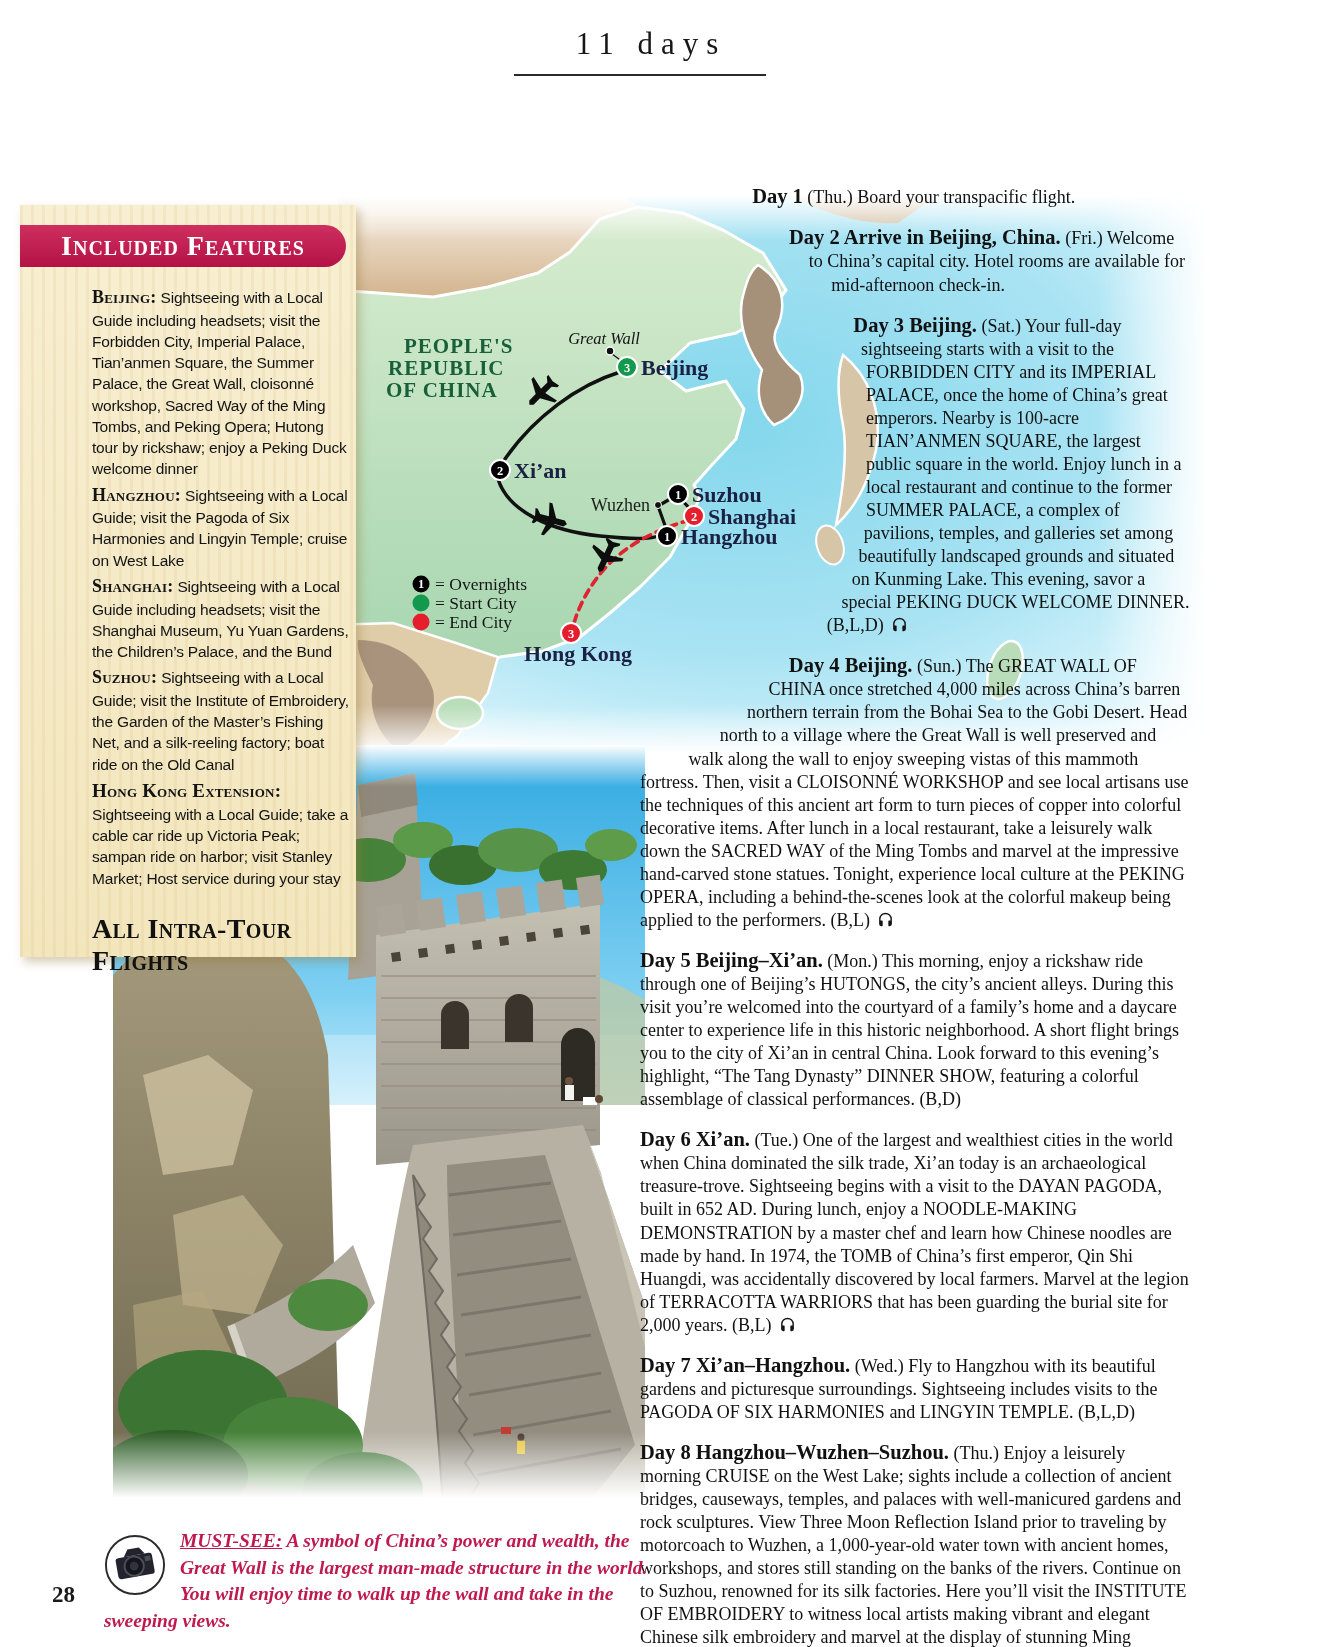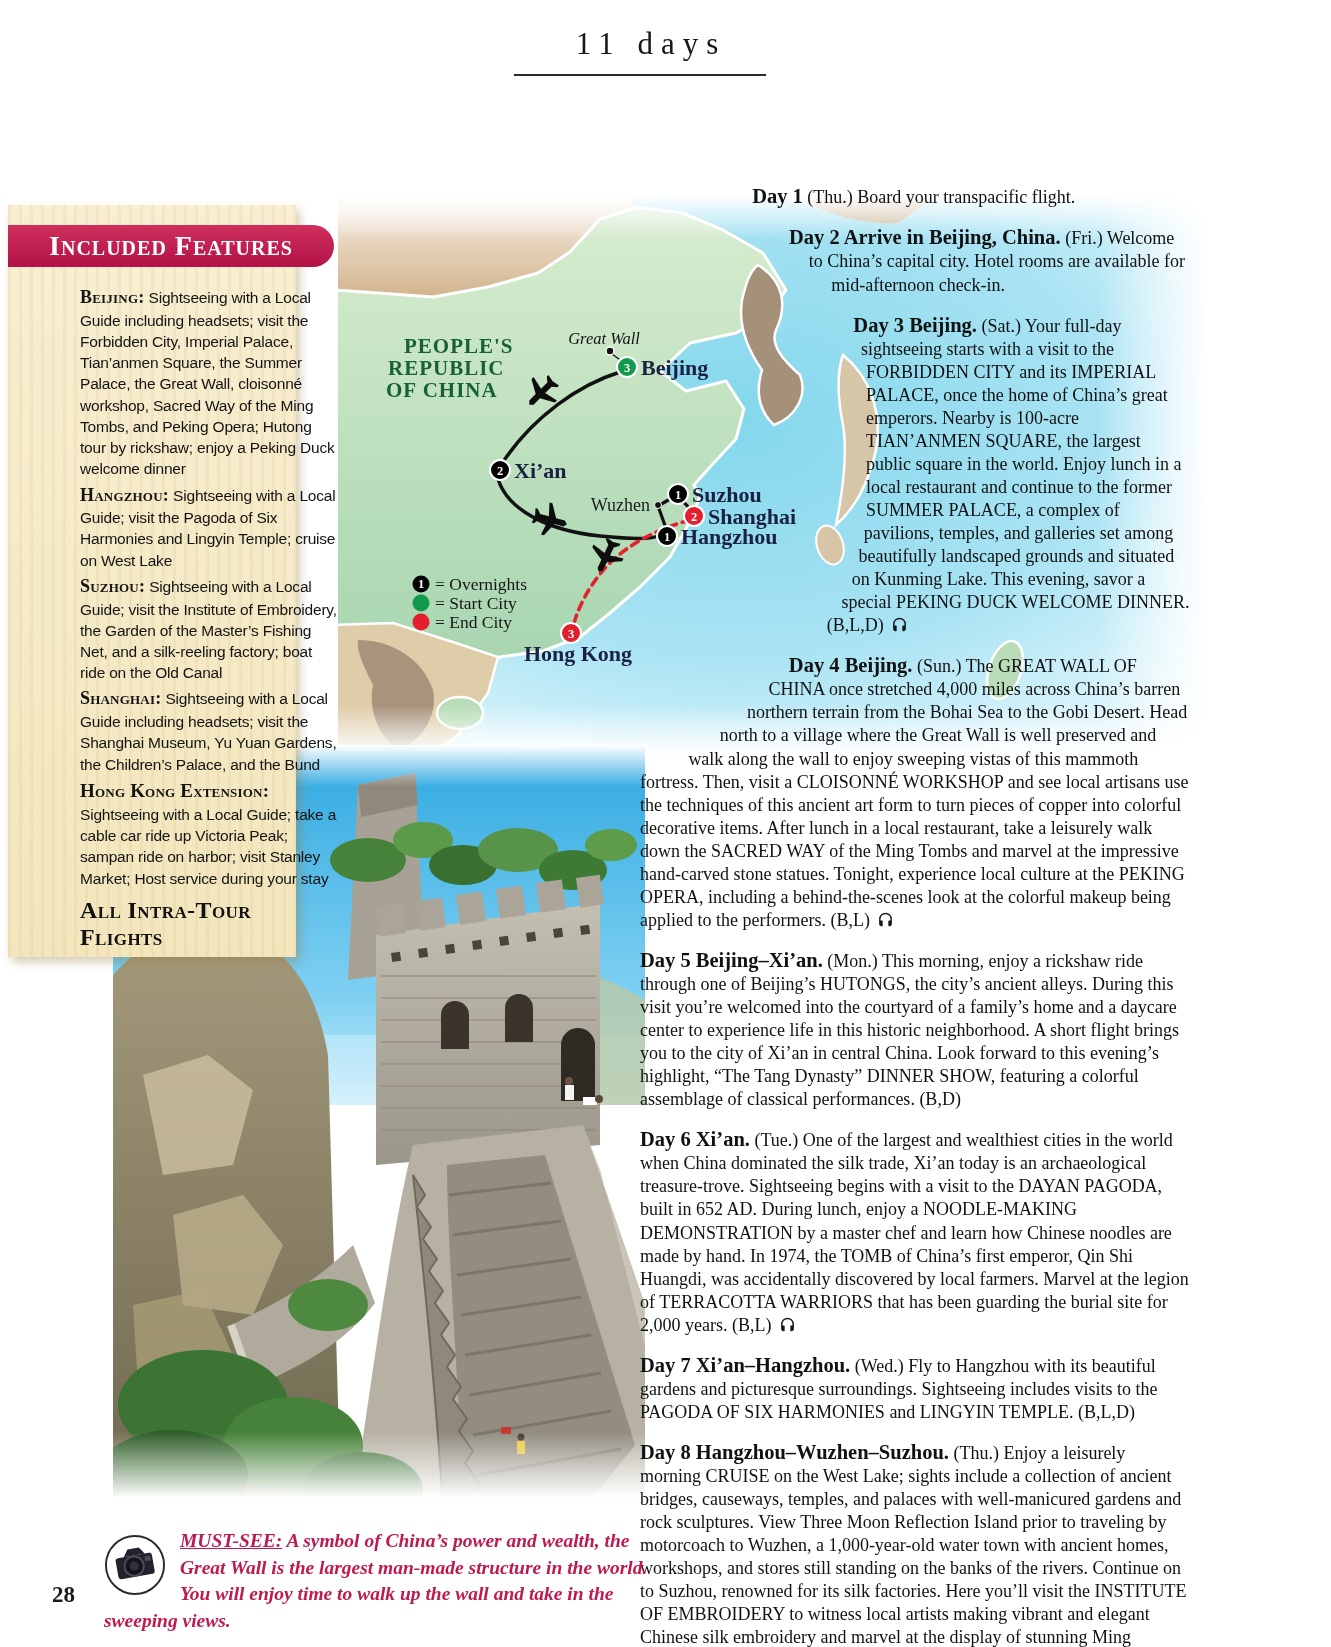--- a/index.html
+++ b/index.html
@@ -5,37 +5,37 @@
   html,body{margin:0;padding:0;}
   body{width:1331px;height:1647px;position:relative;background:#ffffff;overflow:hidden;
        font-family:"Liberation Serif",serif;color:#111;}
   
   .header{position:absolute;left:0;top:18px;width:1280px;text-align:center;z-index:6;}
   .title{font-variant:small-caps;font-weight:bold;font-size:62px;letter-spacing:2px;
          color:#b9134b;line-height:1.05;}
   .subtitle{font-size:31px;letter-spacing:8px;color:#161616;margin-top:8px;margin-left:22px;}
   .title-rule{width:252px;margin:12px auto 0 auto;border-bottom:2px solid #2a2a2a;}
   
-  .sidebar{position:absolute;left:8px;top:205px;width:288px;height:752px;z-index:5;
+  .sidebar{position:absolute;left:20px;top:205px;width:336px;height:752px;z-index:5;
            background:#f6ecca;
            background-image:repeating-linear-gradient(90deg,rgba(205,175,115,.14) 0 3px,rgba(255,255,255,0) 3px 11px),
                             linear-gradient(#f8efd2,#f3e6bd);
            box-shadow:4px 5px 9px rgba(150,120,60,.38);}
   .feat-bar{position:absolute;top:20px;left:0;width:326px;height:42px;
             background:linear-gradient(#cf2f5e,#b31246);
             border-radius:0 21px 21px 0;color:#fff;text-align:center;
             font-variant:small-caps;font-weight:bold;font-size:28px;line-height:42px;letter-spacing:1px;}
   .feat-body{position:absolute;top:80px;left:72px;width:258px;}
   .feat{font-family:"Liberation Sans",sans-serif;font-size:15.5px;line-height:1.37;
         letter-spacing:-0.2px;margin:0 0 3px 0;color:#131313;}
   .feat-label{font-family:"Liberation Serif",serif;font-variant:small-caps;font-weight:bold;
               font-size:18px;letter-spacing:.2px;}
   .feat-label.block{display:block;font-size:19px;}
   .feat-flights{font-family:"Liberation Serif",serif;font-variant:small-caps;font-weight:bold;
-                font-size:24px;margin-top:8px;letter-spacing:.4px;}
+                font-size:28px;margin-top:24px;letter-spacing:.4px;}
   
   .map{position:absolute;left:338px;top:195px;width:890px;height:565px;z-index:2;}
   .map svg{display:block;}
   .fade{position:absolute;pointer-events:none;}
   .map .fade-top{left:0;top:0;width:100%;height:45px;background:linear-gradient(#fff,rgba(255,255,255,0));}
   .map .fade-right{right:0;top:0;width:130px;height:100%;background:linear-gradient(90deg,rgba(255,255,255,0),#fff 85%);}
   .map .fade-bottom{left:0;bottom:0;width:100%;height:55px;background:linear-gradient(rgba(255,255,255,0),#fff 90%);}
   
   .photo{position:absolute;left:113px;top:745px;width:532px;height:762px;z-index:3;}
   .photo .fade-top{left:0;top:0;width:100%;height:42px;background:linear-gradient(#fff,rgba(255,255,255,0));}
@@ -302,22 +302,22 @@
   </svg>
   <div class="fade fade-top"></div>
   <div class="fade fade-bottom"></div>
 </div>
 
 <div class="sidebar">
   <div class="feat-bar">Included Features</div>
   <div class="feat-body">
     <p class="feat"><span class="feat-label">Beijing:</span> <span>Sightseeing with a Local Guide including headsets; visit the Forbidden City, Imperial Palace, Tian’anmen Square, the Summer Palace, the Great Wall, cloisonné workshop, Sacred Way of the Ming Tombs, and Peking Opera; Hutong tour by rickshaw; enjoy a Peking Duck welcome dinner</span></p>
     <p class="feat"><span class="feat-label">Hangzhou:</span> <span>Sightseeing with a Local Guide; visit the Pagoda of Six Harmonies and Lingyin Temple; cruise on West Lake</span></p>
+    <p class="feat"><span class="feat-label">Shanghai:</span> <span>Sightseeing with a Local Guide including headsets; visit the Shanghai Museum, Yu Yuan Gardens, the Children’s Palace, and the Bund</span></p>
     <p class="feat"><span class="feat-label">Suzhou:</span> <span>Sightseeing with a Local Guide; visit the Institute of Embroidery, the Garden of the Master’s Fishing Net, and a silk-reeling factory; boat ride on the Old Canal</span></p>
-    <p class="feat"><span class="feat-label">Shanghai:</span> <span>Sightseeing with a Local Guide including headsets; visit the Shanghai Museum, Yu Yuan Gardens, the Children’s Palace, and the Bund</span></p>
     <p class="feat"><span class="feat-label block">Hong Kong Extension:</span><span>Sightseeing with a Local Guide; take a cable car ride up Victoria Peak; sampan ride on harbor; visit Stanley Market; Host service during your stay</span></p>
     <p class="feat-flights">All Intra-Tour Flights</p>
   </div>
 </div>
 
 <div class="day-col">
   <div class="map-spacer"></div>
 
   <p class="day">
     <b class="dh">Day 1</b>

